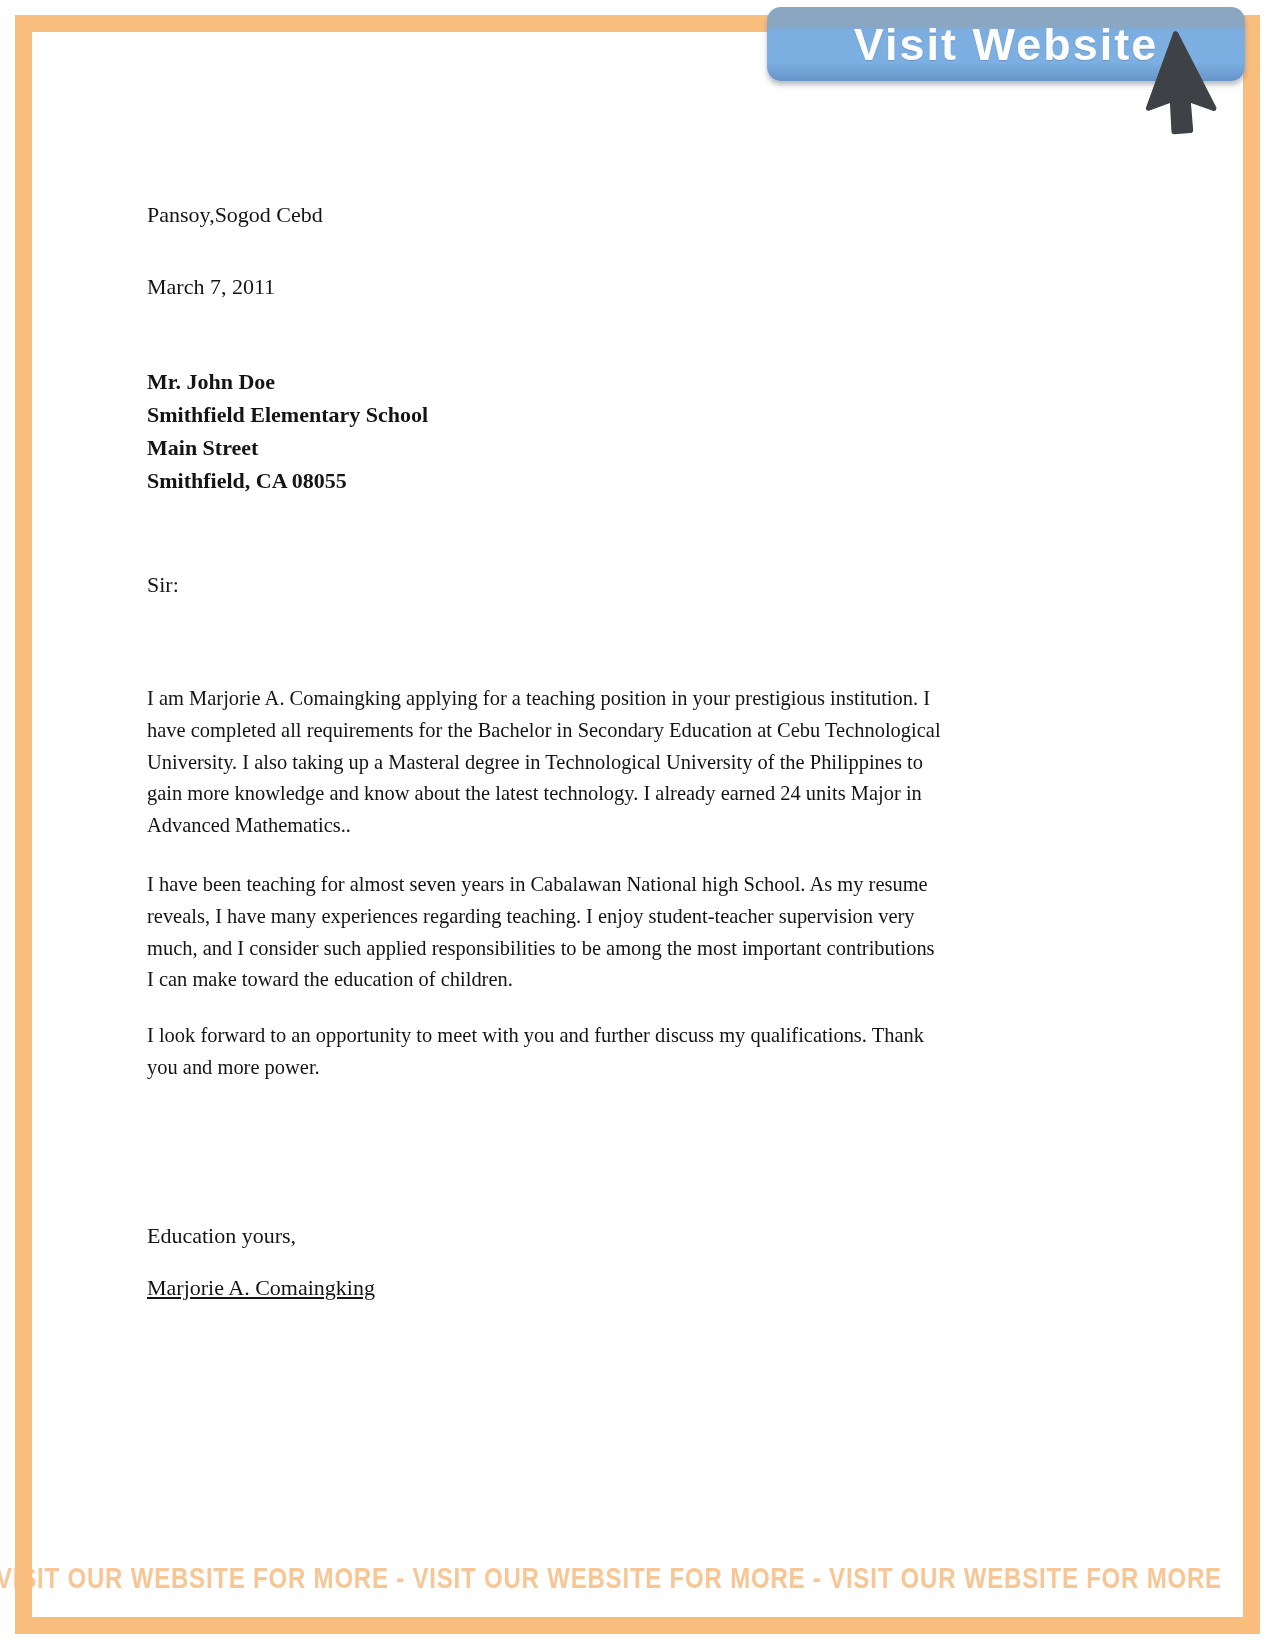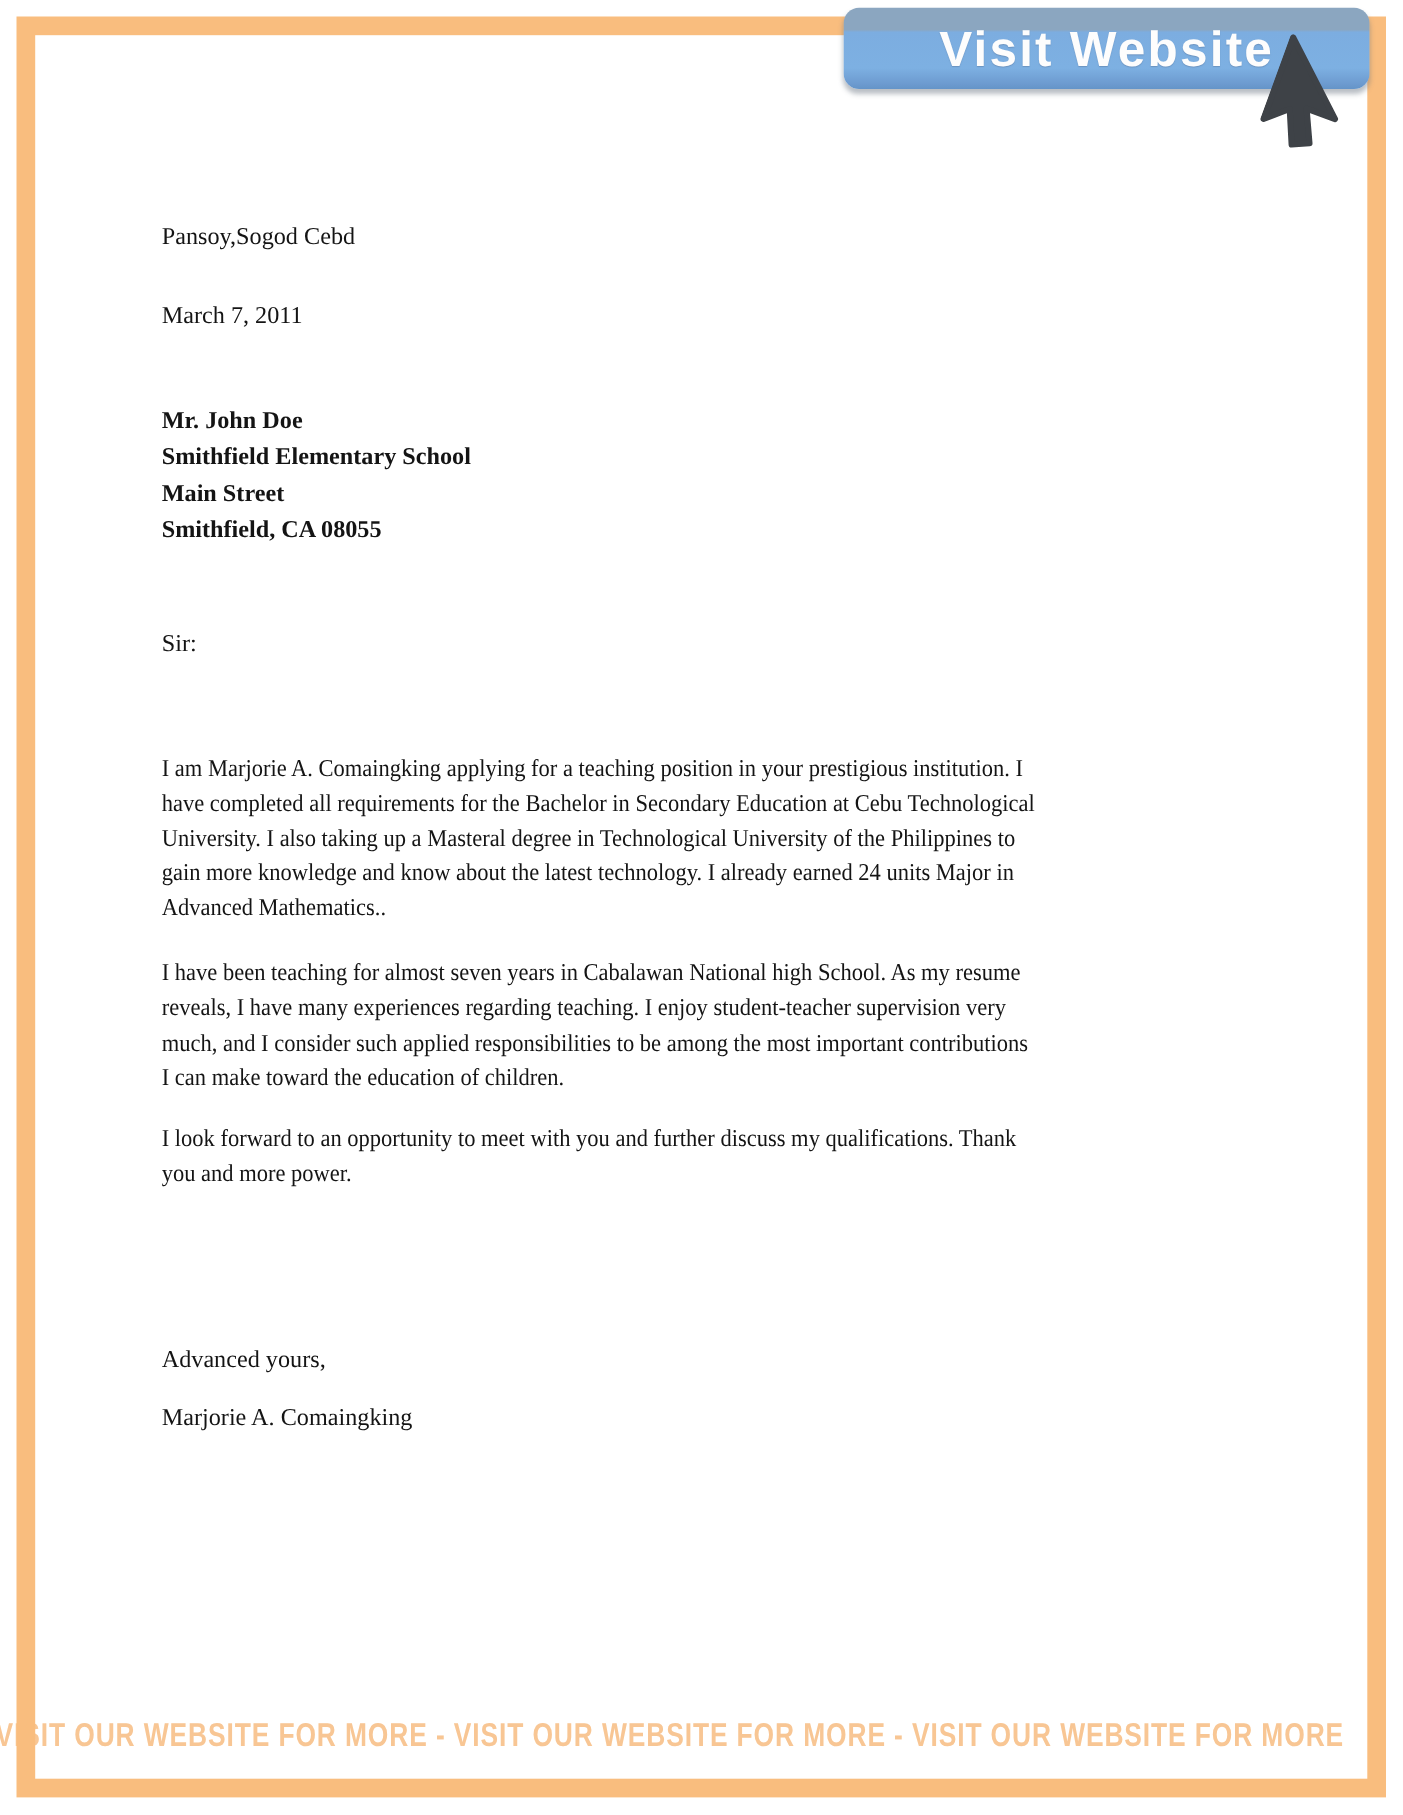--- a/index.html
+++ b/index.html
@@ -34,21 +34,21 @@
   .pre{white-space:pre-line;}
   .sender{top:202px;}
   .date{top:274px;}
   .recipient{top:365px;line-height:33px;font-weight:bold;}
   .salutation{top:572px;text-align:center;}
   .para{line-height:31.8px;transform:scaleX(0.93);transform-origin:left top;width:1060px;}
   .p1{top:682px;}
   .p2{top:868px;}
   .p3{top:1019px;}
   .closing{top:1223px;}
-  .signature{top:1275px;}
+  .signature{top:1275px;text-decoration:underline;}
   
   .marquee{
     position:absolute;left:-4px;top:1561px;z-index:1;
     font-family:"Liberation Sans",sans-serif;font-weight:bold;
     font-size:30px;letter-spacing:1px;color:#f8c694;white-space:nowrap;
     transform:scaleX(0.8);transform-origin:left center;
   }
 </style>
 </head>
 <body>
@@ -76,16 +76,16 @@
 have completed all requirements for the Bachelor in Secondary Education at Cebu Technological
 University. I also taking up a Masteral degree in Technological University of the Philippines to
 gain more knowledge and know about the latest technology. I already earned 24 units Major in
 Advanced Mathematics..</div>
 <div class="letter-block para p2 pre">I have been teaching for almost seven years in Cabalawan National high School. As my resume
 reveals, I have many experiences regarding teaching. I enjoy student-teacher supervision very
 much, and I consider such applied responsibilities to be among the most important contributions
 I can make toward the education of children.</div>
 <div class="letter-block para p3 pre">I look forward to an opportunity to meet with you and further discuss my qualifications. Thank
 you and more power.</div>
-<div class="letter-block closing">Advanced yours,</div>
+<div class="letter-block closing">Education yours,</div>
 <div class="letter-block signature">Marjorie A. Comaingking</div>
 
 <div class="marquee">VISIT OUR WEBSITE FOR MORE - VISIT OUR WEBSITE FOR MORE - VISIT OUR WEBSITE FOR MORE</div>
 
 </body></html>

